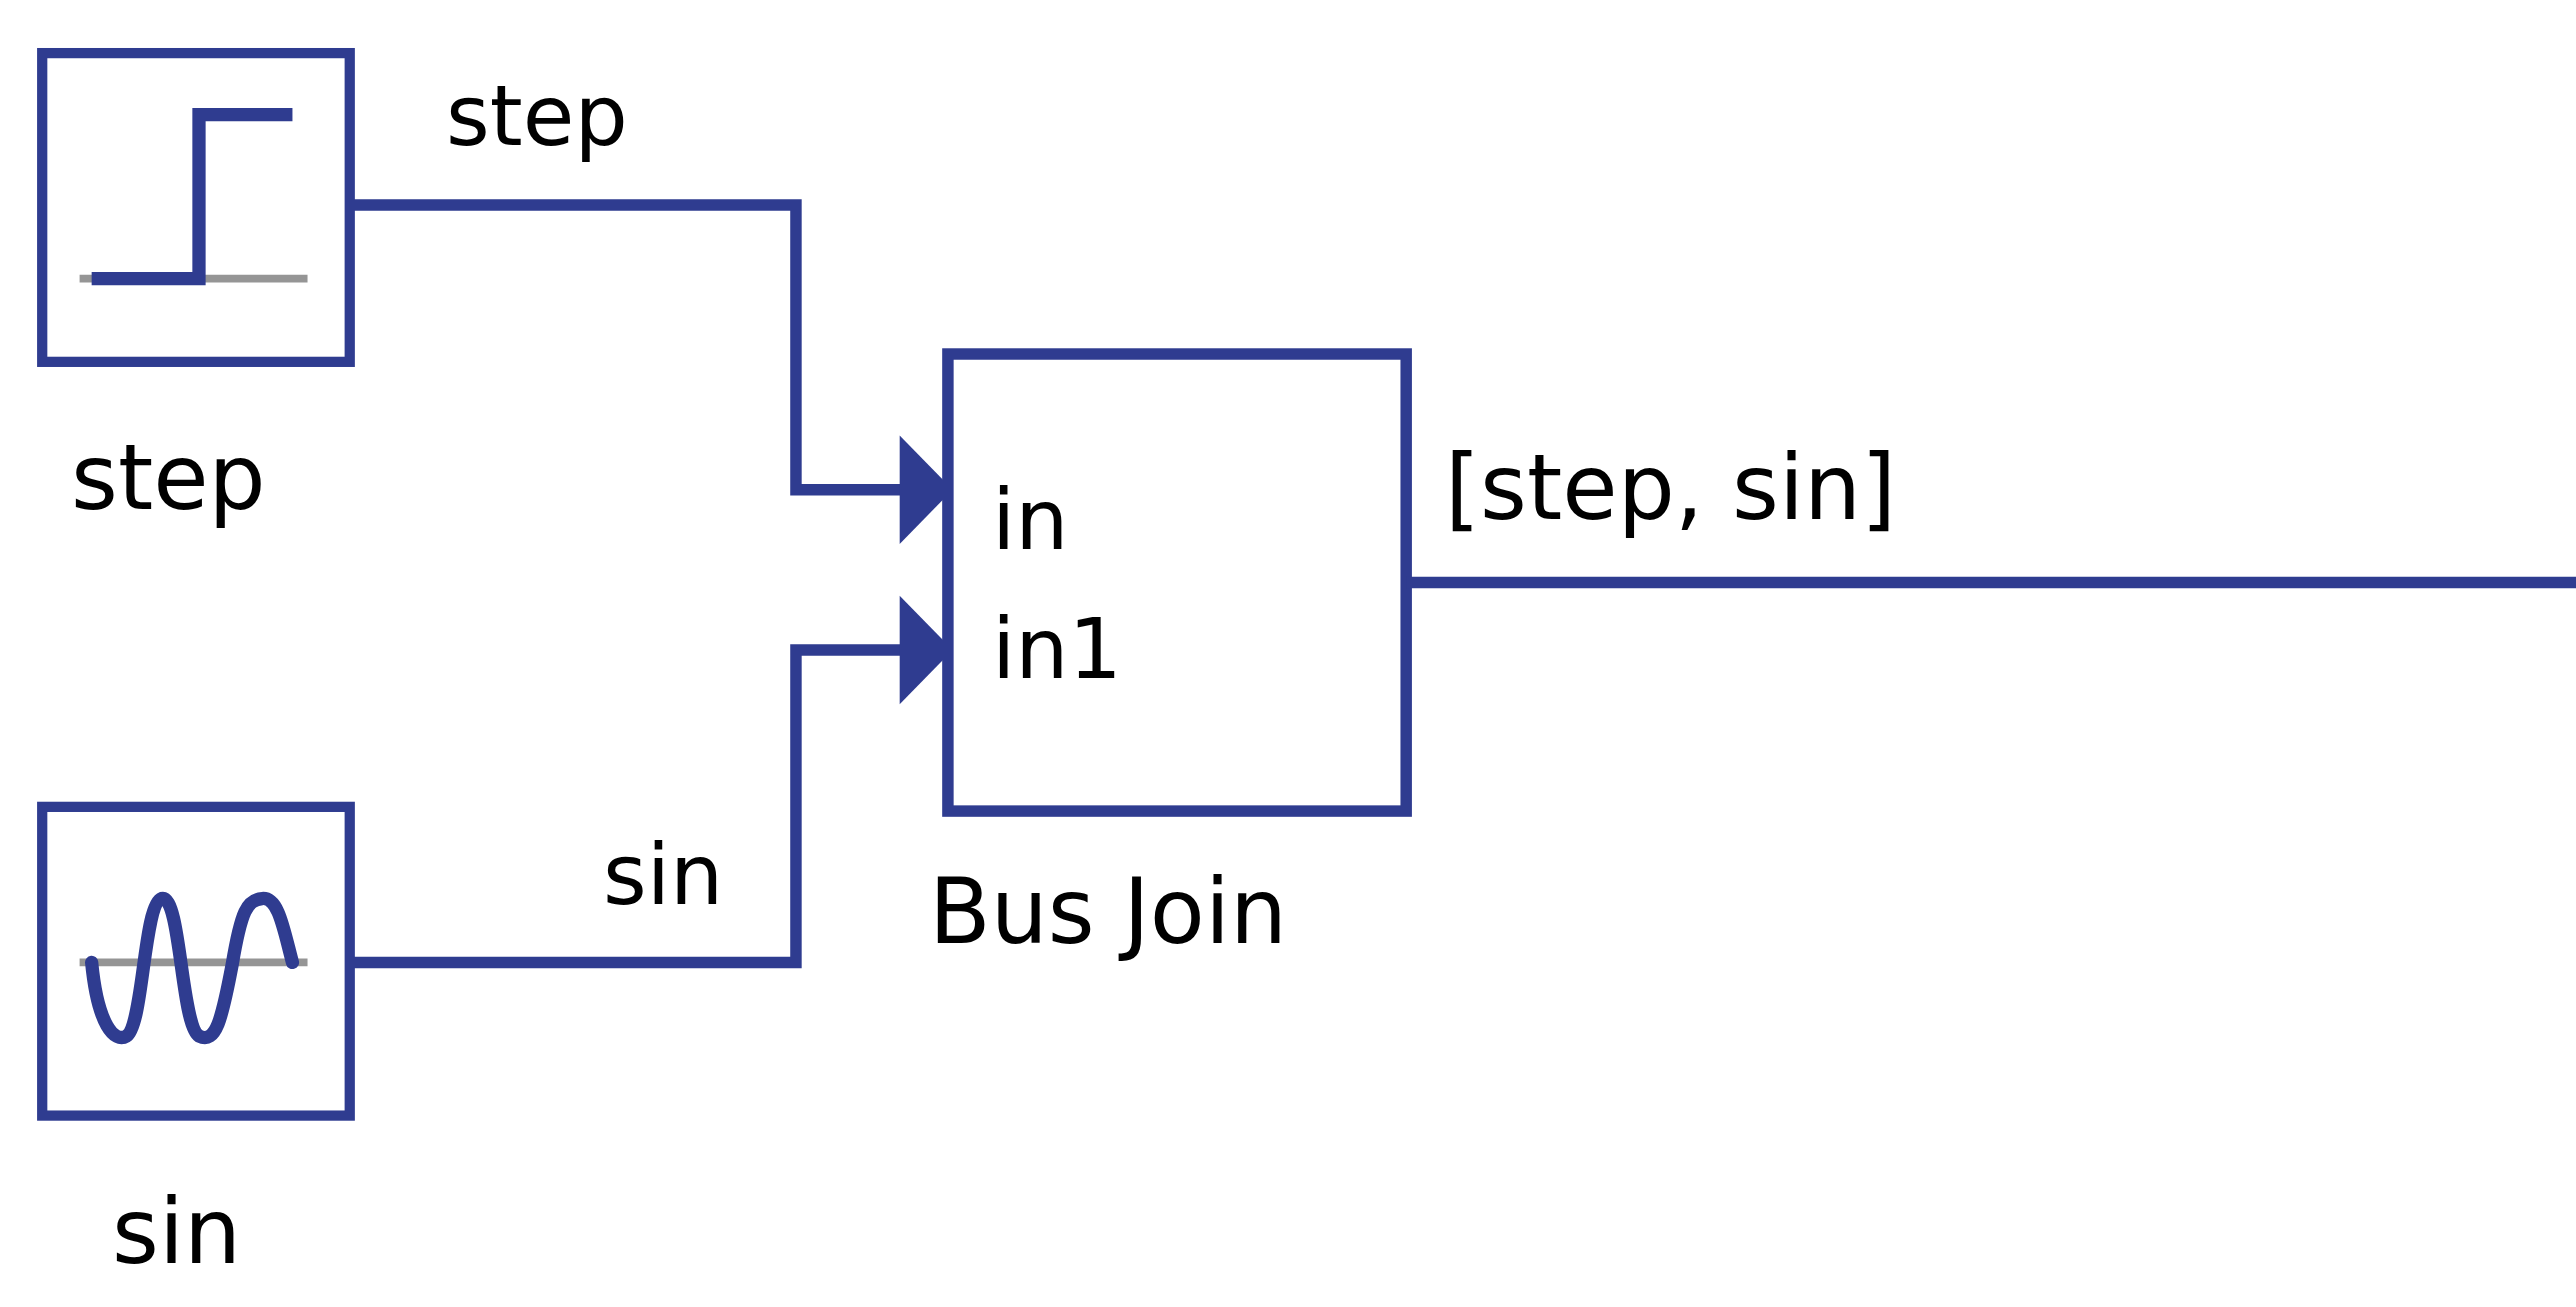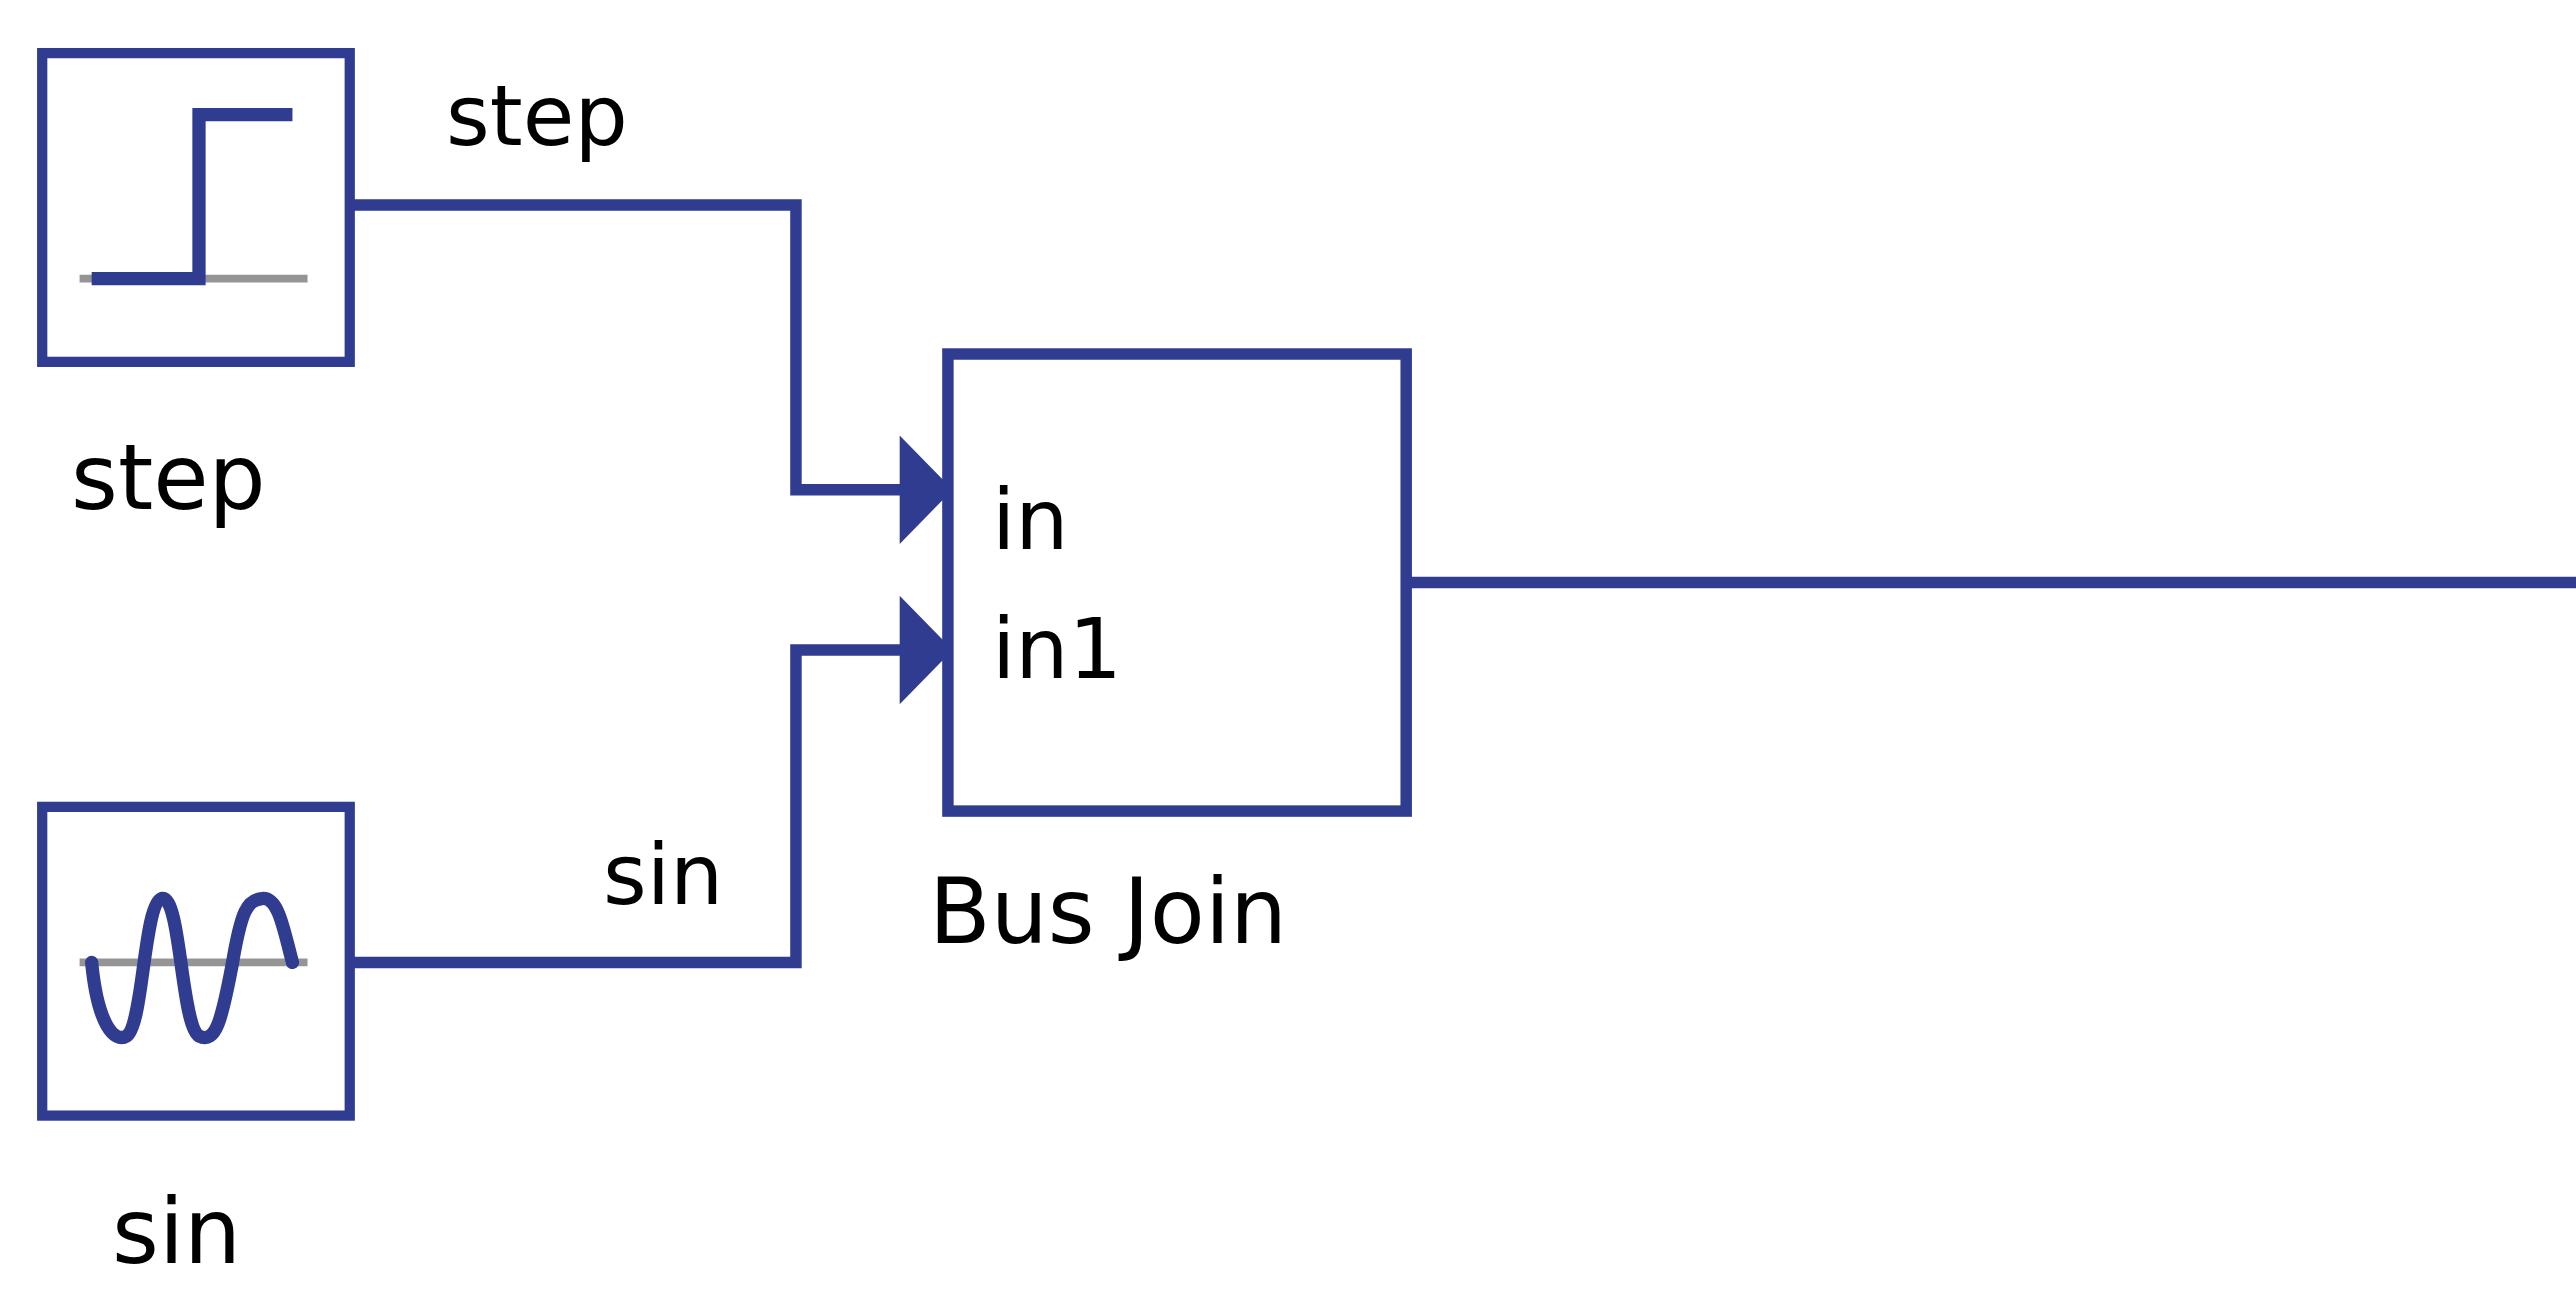--- a/index.html
+++ b/index.html
@@ -97,20 +97,21 @@
   </svg>
 
   <div class="diagram-label label-block-name" style="left:71px; top:433px;">step</div>
 
   <div class="diagram-label label-signal" style="left:446px; top:74px;">step</div>
 
   <div class="diagram-label label-port" style="left:992px; top:450px;margin-top:28px;">in</div>
 
   <div class="diagram-label label-port" style="left:992px; top:607px;">in1</div>
 
+  <div class="diagram-label label-bus" style="left:1445px; top:443px;">[step, sin]</div>
 
   <div class="diagram-label label-block-name" style="left:929px; top:867px;">Bus Join</div>
 
   <div class="diagram-label label-signal" style="left:603px; top:833px;">sin</div>
 
   <div class="diagram-label label-block-name" style="left:112px; top:1187px;">sin</div>
 
 </div>
 
 

